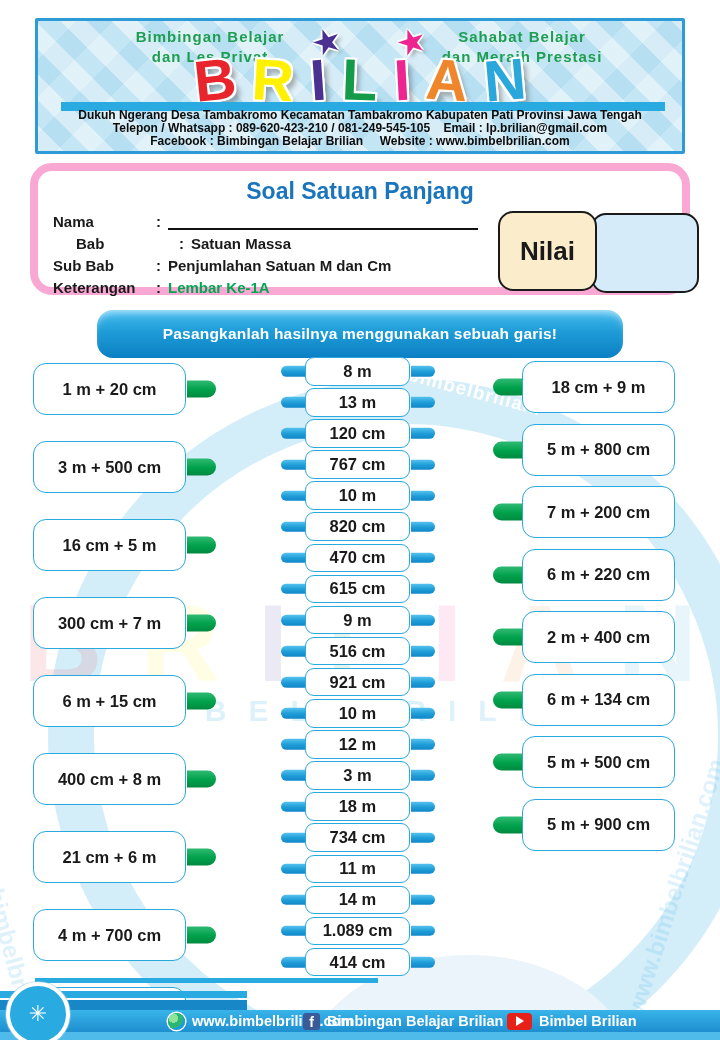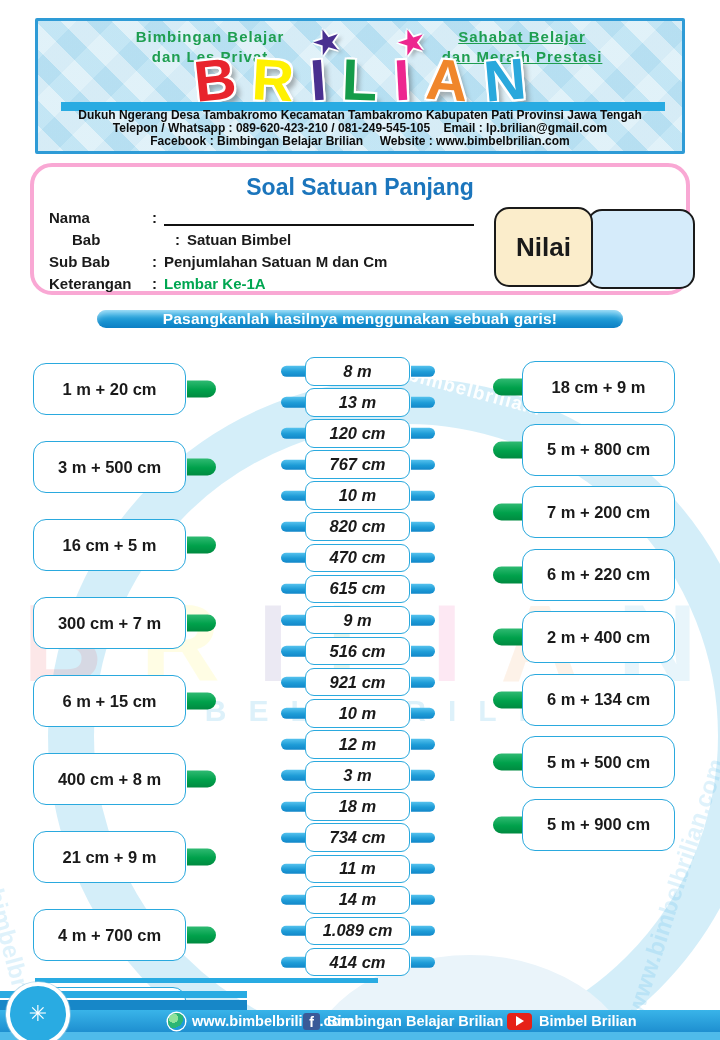--- a/index.html
+++ b/index.html
@@ -19,65 +19,65 @@
   .wm-rot-r{left:648px;top:990px;transform:rotate(-72deg);transform-origin:left bottom;font-weight:bold;font-size:24px;color:rgba(41,171,226,.15);white-space:nowrap;}
 
   
   .header-box{position:absolute;left:35px;top:18px;width:650px;height:136px;box-sizing:border-box;
     border:3px solid #2E9BD6;border-radius:2px;z-index:1;
     background-color:#CDE9F5;
     background-image:repeating-linear-gradient(45deg, rgba(255,255,255,.28) 0 18px, rgba(41,171,226,.10) 18px 36px),
                      repeating-linear-gradient(-45deg, rgba(255,255,255,.16) 0 26px, rgba(120,180,220,.08) 26px 52px);}
   .tagline{position:absolute;top:6px;text-align:center;color:#1E9E50;font-weight:bold;font-size:15px;line-height:1.3;letter-spacing:1px;}
   .tl-left{left:47px;width:250px;}
-  .tl-right{right:35px;width:250px;text-decoration:underline;}
+  .tl-right{right:35px;width:250px;}
   .logo-row{position:absolute;left:0;right:0;top:30px;display:flex;justify-content:center;gap:16px;align-items:flex-start;height:60px;}
   .logo-letter{position:relative;font-weight:bold;font-size:58px;line-height:58px;
     text-shadow:2px 0 #fff,-2px 0 #fff,0 2px #fff,0 -2px #fff,2px 2px #fff,-2px -2px #fff,2px -2px #fff,-2px 2px #fff,5px 6px 5px rgba(80,80,80,.45);}
   .logo-row .logo-letter:nth-of-type(1){transform:rotate(-6deg);}
   .logo-row .logo-letter:nth-of-type(2){transform:rotate(3deg);}
   .logo-row .logo-letter:nth-of-type(3){transform:rotate(-4deg);}
   .logo-row .logo-letter:nth-of-type(4){transform:rotate(2deg);}
   .logo-row .logo-letter:nth-of-type(5){transform:rotate(-3deg);}
   .logo-row .logo-letter:nth-of-type(6){transform:rotate(4deg);}
   .logo-row .logo-letter:nth-of-type(7){transform:rotate(-5deg);}
   .logo-star{position:absolute;top:-26px;left:4px;font-size:34px;line-height:1;transform:rotate(-15deg);visibility:hidden;
     text-shadow:2px 0 #fff,-2px 0 #fff,0 2px #fff,0 -2px #fff,3px 4px 4px rgba(80,80,80,.4);}
   .cyan-bar{position:absolute;left:23px;top:81px;width:604px;height:9px;background:#29ABE2;}
   .addr{position:absolute;left:0;right:0;top:88px;text-align:center;font-size:12px;font-weight:bold;line-height:12.9px;color:#0b0b0b;}
 
   
   .form-box{position:absolute;left:30px;top:163px;width:660px;height:132px;box-sizing:border-box;
-    border:4px solid #f9a8d4;border-radius:22px;background:#fff;z-index:1;}
+    border:8px solid #f9a8d4;border-radius:22px;background:#fff;z-index:1;}
   .ws-title{position:absolute;left:0;right:0;top:7px;text-align:center;font-size:23px;font-weight:bold;color:#1B75BC;}
   .frow{position:absolute;left:15px;display:flex;font-size:15px;font-weight:bold;align-items:flex-end;}
   .frow .flabel{width:103px;}
   .frow .fcolon{width:12px;}
   .r1{top:42px;} .r2{top:64px;margin-left:23px;} .r3{top:86px;} .r4{top:108px;}
   .fline{display:inline-block;width:310px;border-bottom:2.5px solid #111;height:15px;}
   .fgreen{color:#00A651;}
   .nilai-box{position:absolute;left:460px;top:40px;width:95px;height:76px;background:#FBEDCB;border:2px solid #1a1a1a;
     border-radius:15px;display:flex;align-items:center;justify-content:center;font-size:26px;font-weight:bold;z-index:2;}
   .nilai-empty{position:absolute;left:553px;top:42px;width:104px;height:76px;background:#D5EBFA;border:2px solid #1a1a1a;border-radius:15px;}
 
   
-  .banner{position:absolute;left:97px;top:310px;width:526px;height:18px;border-radius:16px;z-index:1;
+  .banner{position:absolute;left:97px;top:310px;width:526px;height:48px;border-radius:16px;z-index:1;
     background:linear-gradient(180deg,#45BCEE 0%,#1E9CD7 45%,#0C7FC4 100%);
     box-shadow:inset 0 7px 8px -5px rgba(255,255,255,.7);
     display:flex;align-items:center;justify-content:center;color:#fff;font-weight:bold;font-size:15.5px;letter-spacing:.2px;}
 
   
   .col{position:absolute;display:flex;flex-direction:column;z-index:1;}
   .col-left{left:33px;top:363px;width:153px;gap:26px;}
   .col-right{left:522px;top:361px;width:153px;gap:10.5px;}
   .col-mid{left:305px;top:357px;width:105px;gap:2.6px;}
   .pbox{position:relative;height:52px;box-sizing:border-box;background:#fff;border:1.6px solid #2AA9DE;border-radius:13px;
     display:flex;align-items:center;justify-content:center;font-weight:bold;font-size:16.5px;flex:none;}
   .abox{position:relative;height:28.5px;box-sizing:border-box;background:#fff;border:1.6px solid #2AA9DE;border-radius:9px;
-    display:flex;align-items:center;justify-content:center;font-weight:bold;font-size:16.5px;flex:none;font-style:italic;}
+    display:flex;align-items:center;justify-content:center;font-weight:bold;font-size:16.5px;flex:none;}
   .pill{position:absolute;top:50%;transform:translateY(-50%);}
   .pill-green{width:29px;height:17px;background:linear-gradient(180deg,#2FBA72 0%,#00A14B 55%,#008A40 100%);}
   .pg-right{right:-30.5px;border-radius:0 9px 9px 0;}
   .pg-left{left:-30.5px;border-radius:9px 0 0 9px;}
   .pill-blue{width:24px;height:10.5px;background:linear-gradient(180deg,#55C2EE 0%,#1E9CD7 55%,#1287C9 100%);}
   .pb-left{left:-25.5px;border-radius:6px 0 0 6px;}
   .pb-right{right:-25.5px;border-radius:0 6px 6px 0;}
 
   
   .f-stripe1{position:absolute;left:35px;top:978px;width:343px;height:5px;background:#29ABE2;z-index:2;}
@@ -183,21 +183,21 @@
   <div class="form-box">
     <div class="ws-title">Soal Satuan Panjang</div>
     <div class="frow r1">
       <span class="flabel">Nama</span>
       <span class="fcolon">:</span>
       <span class="fline"></span>
     </div>
     <div class="frow r2">
       <span class="flabel">Bab</span>
       <span class="fcolon">:</span>
-      <span class="fvalue">Satuan Bimbel</span>
+      <span class="fvalue">Satuan Massa</span>
     </div>
     <div class="frow r3">
       <span class="flabel">Sub Bab</span>
       <span class="fcolon">:</span>
       <span class="fvalue">Penjumlahan Satuan M dan Cm</span>
     </div>
     <div class="frow r4">
       <span class="flabel">Keterangan</span>
       <span class="fcolon">:</span>
       <span class="fvalue fgreen">Lembar Ke-1A</span>
@@ -238,21 +238,21 @@
         <span>6 m + 15 cm</span>
         <span class="pill pill-green pg-right"></span>
       </div>
 
       <div class="pbox">
         <span>400 cm + 8 m</span>
         <span class="pill pill-green pg-right"></span>
       </div>
 
       <div class="pbox">
-        <span>21 cm + 9 m</span>
+        <span>21 cm + 6 m</span>
         <span class="pill pill-green pg-right"></span>
       </div>
 
       <div class="pbox">
         <span>4 m + 700 cm</span>
         <span class="pill pill-green pg-right"></span>
       </div>
 
       <div class="pbox">
         <span>89 cm + 10 m</span>

